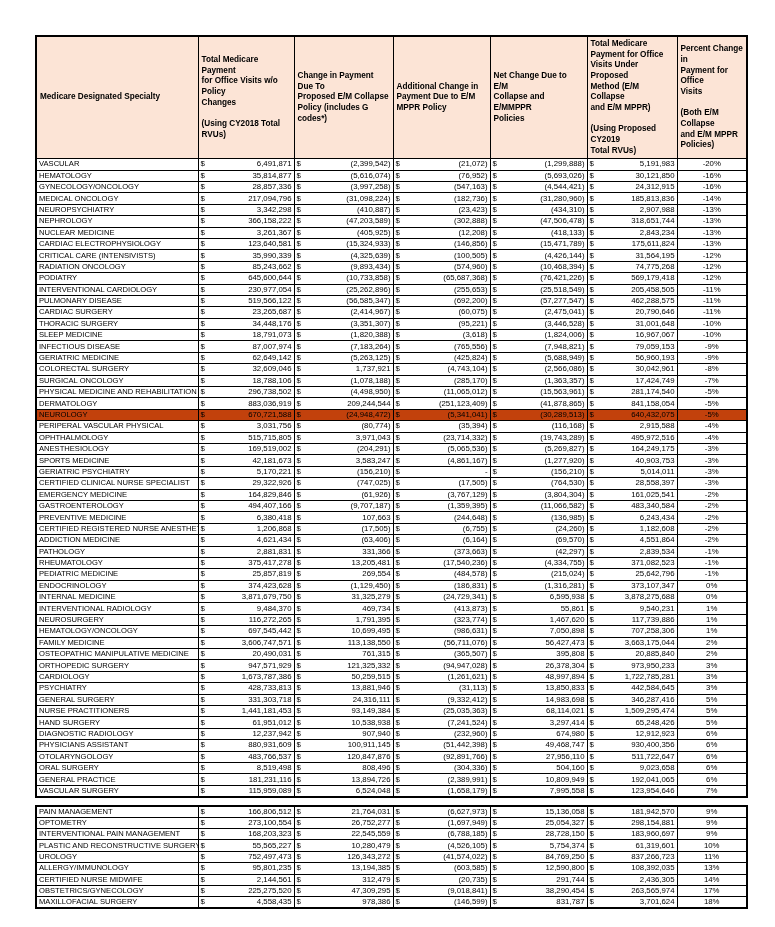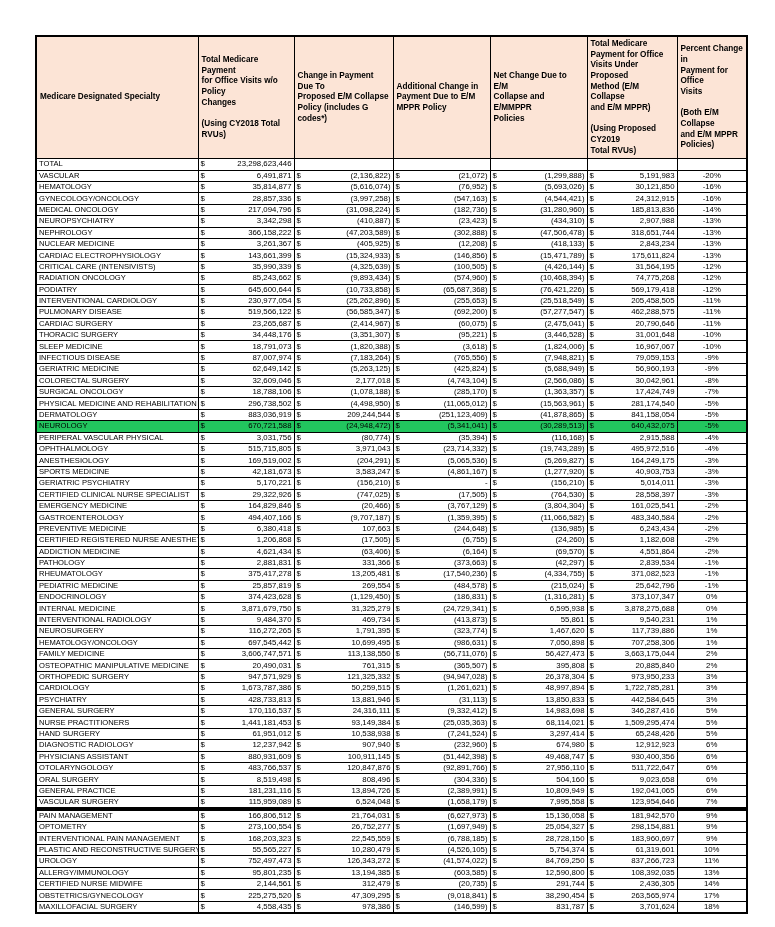--- a/index.html
+++ b/index.html
@@ -16,22 +16,22 @@
   col.c-pct{width:70px;}
   th,td{border:1px solid #000;overflow:hidden;}
   thead tr{height:97px;}
   th{background:#FCE4D6;font-size:8.2px;font-weight:bold;text-align:left;vertical-align:middle;padding:2px 3px;white-space:pre-line;line-height:1.3;}
   tbody tr{height:11.4px;}
   td{font-size:7.8px;line-height:10px;padding:0 2px;vertical-align:middle;box-sizing:border-box;}
   td.sp{font-size:7.6px;white-space:nowrap;}
   td.money{text-align:right;white-space:nowrap;}
   td.money .cur{float:left;}
   td.pct{text-align:center;}
-  tr.hl td{background:#22c55e;}
-  .block2{}
+  tr.hl td{background:#c2410c;}
+  .block2{margin-top:7px;}
 </style>
 </head>
 <body>
 
 <div class="sheet">
 
   <table class="block1">
     <colgroup>
       <col class="c-spec">
         <col class="c-base">
@@ -70,32 +70,23 @@
 Payment for Office
 Visits
 
 (Both E/M Collapse
 and E/M MPPR
 Policies)</th>
       </tr>
     </thead>
     <tbody>
         <tr>
-          <td class="sp">TOTAL</td>
-          <td class="money"><span class="cur">$</span><span class="amt">23,298,623,446</span></td>
-          <td class="money"></td>
-          <td class="money"></td>
-          <td class="money"></td>
-          <td class="money"></td>
-          <td class="pct"></td>
-        </tr>
-        <tr>
           <td class="sp">VASCULAR</td>
           <td class="money"><span class="cur">$</span><span class="amt">6,491,871</span></td>
-          <td class="money"><span class="cur">$</span><span class="amt">(2,136,822)</span></td>
+          <td class="money"><span class="cur">$</span><span class="amt">(2,399,542)</span></td>
           <td class="money"><span class="cur">$</span><span class="amt">(21,072)</span></td>
           <td class="money"><span class="cur">$</span><span class="amt">(1,299,888)</span></td>
           <td class="money"><span class="cur">$</span><span class="amt">5,191,983</span></td>
           <td class="pct">-20%</td>
         </tr>
         <tr>
           <td class="sp">HEMATOLOGY</td>
           <td class="money"><span class="cur">$</span><span class="amt">35,814,877</span></td>
           <td class="money"><span class="cur">$</span><span class="amt">(5,616,074)</span></td>
           <td class="money"><span class="cur">$</span><span class="amt">(76,952)</span></td>
@@ -143,21 +134,21 @@
           <td class="sp">NUCLEAR MEDICINE</td>
           <td class="money"><span class="cur">$</span><span class="amt">3,261,367</span></td>
           <td class="money"><span class="cur">$</span><span class="amt">(405,925)</span></td>
           <td class="money"><span class="cur">$</span><span class="amt">(12,208)</span></td>
           <td class="money"><span class="cur">$</span><span class="amt">(418,133)</span></td>
           <td class="money"><span class="cur">$</span><span class="amt">2,843,234</span></td>
           <td class="pct">-13%</td>
         </tr>
         <tr>
           <td class="sp">CARDIAC ELECTROPHYSIOLOGY</td>
-          <td class="money"><span class="cur">$</span><span class="amt">143,661,399</span></td>
+          <td class="money"><span class="cur">$</span><span class="amt">123,640,581</span></td>
           <td class="money"><span class="cur">$</span><span class="amt">(15,324,933)</span></td>
           <td class="money"><span class="cur">$</span><span class="amt">(146,856)</span></td>
           <td class="money"><span class="cur">$</span><span class="amt">(15,471,789)</span></td>
           <td class="money"><span class="cur">$</span><span class="amt">175,611,824</span></td>
           <td class="pct">-13%</td>
         </tr>
         <tr>
           <td class="sp">CRITICAL CARE (INTENSIVISTS)</td>
           <td class="money"><span class="cur">$</span><span class="amt">35,990,339</span></td>
           <td class="money"><span class="cur">$</span><span class="amt">(4,325,639)</span></td>
@@ -243,21 +234,21 @@
           <td class="money"><span class="cur">$</span><span class="amt">62,649,142</span></td>
           <td class="money"><span class="cur">$</span><span class="amt">(5,263,125)</span></td>
           <td class="money"><span class="cur">$</span><span class="amt">(425,824)</span></td>
           <td class="money"><span class="cur">$</span><span class="amt">(5,688,949)</span></td>
           <td class="money"><span class="cur">$</span><span class="amt">56,960,193</span></td>
           <td class="pct">-9%</td>
         </tr>
         <tr>
           <td class="sp">COLORECTAL SURGERY</td>
           <td class="money"><span class="cur">$</span><span class="amt">32,609,046</span></td>
-          <td class="money"><span class="cur">$</span><span class="amt">2,177,018</span></td>
+          <td class="money"><span class="cur">$</span><span class="amt">1,737,921</span></td>
           <td class="money"><span class="cur">$</span><span class="amt">(4,743,104)</span></td>
           <td class="money"><span class="cur">$</span><span class="amt">(2,566,086)</span></td>
           <td class="money"><span class="cur">$</span><span class="amt">30,042,961</span></td>
           <td class="pct">-8%</td>
         </tr>
         <tr>
           <td class="sp">SURGICAL ONCOLOGY</td>
           <td class="money"><span class="cur">$</span><span class="amt">18,788,106</span></td>
           <td class="money"><span class="cur">$</span><span class="amt">(1,078,188)</span></td>
           <td class="money"><span class="cur">$</span><span class="amt">(285,170)</span></td>
@@ -342,21 +333,21 @@
           <td class="money"><span class="cur">$</span><span class="amt">29,322,926</span></td>
           <td class="money"><span class="cur">$</span><span class="amt">(747,025)</span></td>
           <td class="money"><span class="cur">$</span><span class="amt">(17,505)</span></td>
           <td class="money"><span class="cur">$</span><span class="amt">(764,530)</span></td>
           <td class="money"><span class="cur">$</span><span class="amt">28,558,397</span></td>
           <td class="pct">-3%</td>
         </tr>
         <tr>
           <td class="sp">EMERGENCY MEDICINE</td>
           <td class="money"><span class="cur">$</span><span class="amt">164,829,846</span></td>
-          <td class="money"><span class="cur">$</span><span class="amt">(20,466)</span></td>
+          <td class="money"><span class="cur">$</span><span class="amt">(61,926)</span></td>
           <td class="money"><span class="cur">$</span><span class="amt">(3,767,129)</span></td>
           <td class="money"><span class="cur">$</span><span class="amt">(3,804,304)</span></td>
           <td class="money"><span class="cur">$</span><span class="amt">161,025,541</span></td>
           <td class="pct">-2%</td>
         </tr>
         <tr>
           <td class="sp">GASTROENTEROLOGY</td>
           <td class="money"><span class="cur">$</span><span class="amt">494,407,166</span></td>
           <td class="money"><span class="cur">$</span><span class="amt">(9,707,187)</span></td>
           <td class="money"><span class="cur">$</span><span class="amt">(1,359,395)</span></td>
@@ -503,21 +494,21 @@
           <td class="sp">PSYCHIATRY</td>
           <td class="money"><span class="cur">$</span><span class="amt">428,733,813</span></td>
           <td class="money"><span class="cur">$</span><span class="amt">13,881,946</span></td>
           <td class="money"><span class="cur">$</span><span class="amt">(31,113)</span></td>
           <td class="money"><span class="cur">$</span><span class="amt">13,850,833</span></td>
           <td class="money"><span class="cur">$</span><span class="amt">442,584,645</span></td>
           <td class="pct">3%</td>
         </tr>
         <tr>
           <td class="sp">GENERAL SURGERY</td>
-          <td class="money"><span class="cur">$</span><span class="amt">170,116,537</span></td>
+          <td class="money"><span class="cur">$</span><span class="amt">331,303,718</span></td>
           <td class="money"><span class="cur">$</span><span class="amt">24,316,111</span></td>
           <td class="money"><span class="cur">$</span><span class="amt">(9,332,412)</span></td>
           <td class="money"><span class="cur">$</span><span class="amt">14,983,698</span></td>
           <td class="money"><span class="cur">$</span><span class="amt">346,287,416</span></td>
           <td class="pct">5%</td>
         </tr>
         <tr>
           <td class="sp">NURSE PRACTITIONERS</td>
           <td class="money"><span class="cur">$</span><span class="amt">1,441,181,453</span></td>
           <td class="money"><span class="cur">$</span><span class="amt">93,149,384</span></td>

